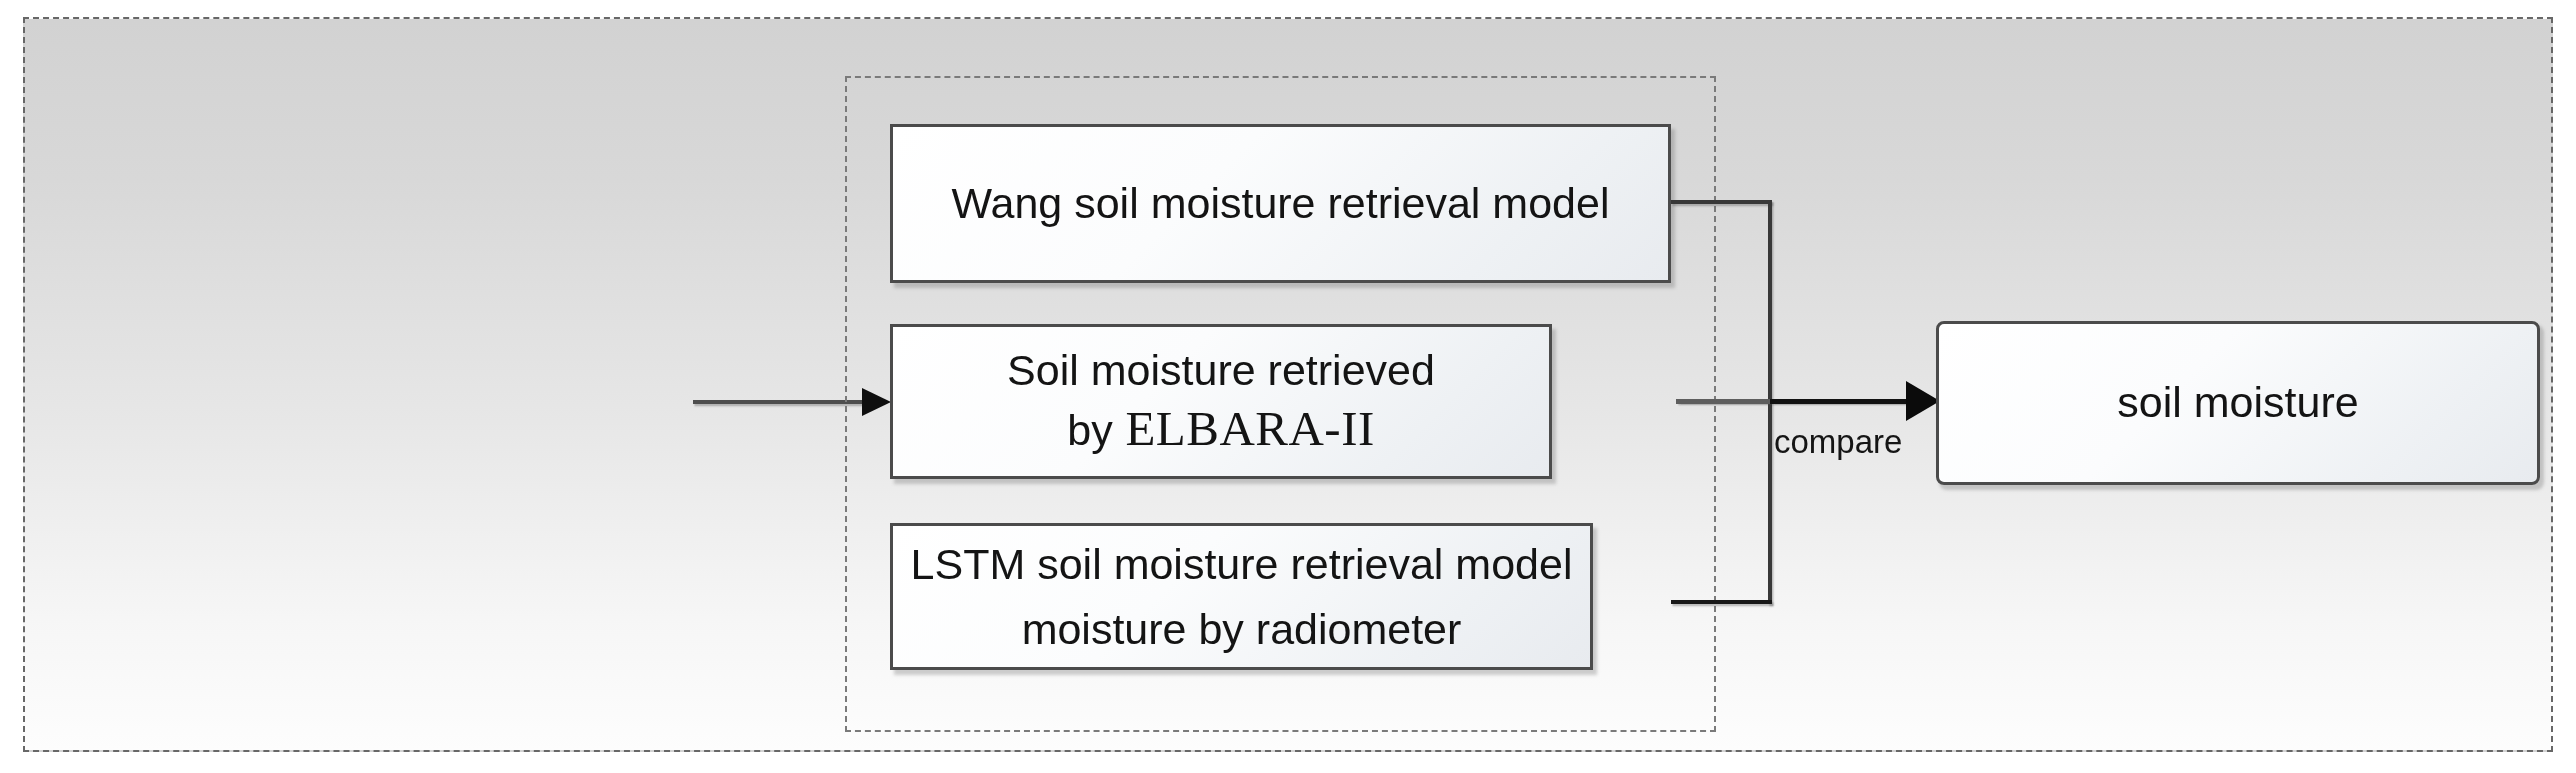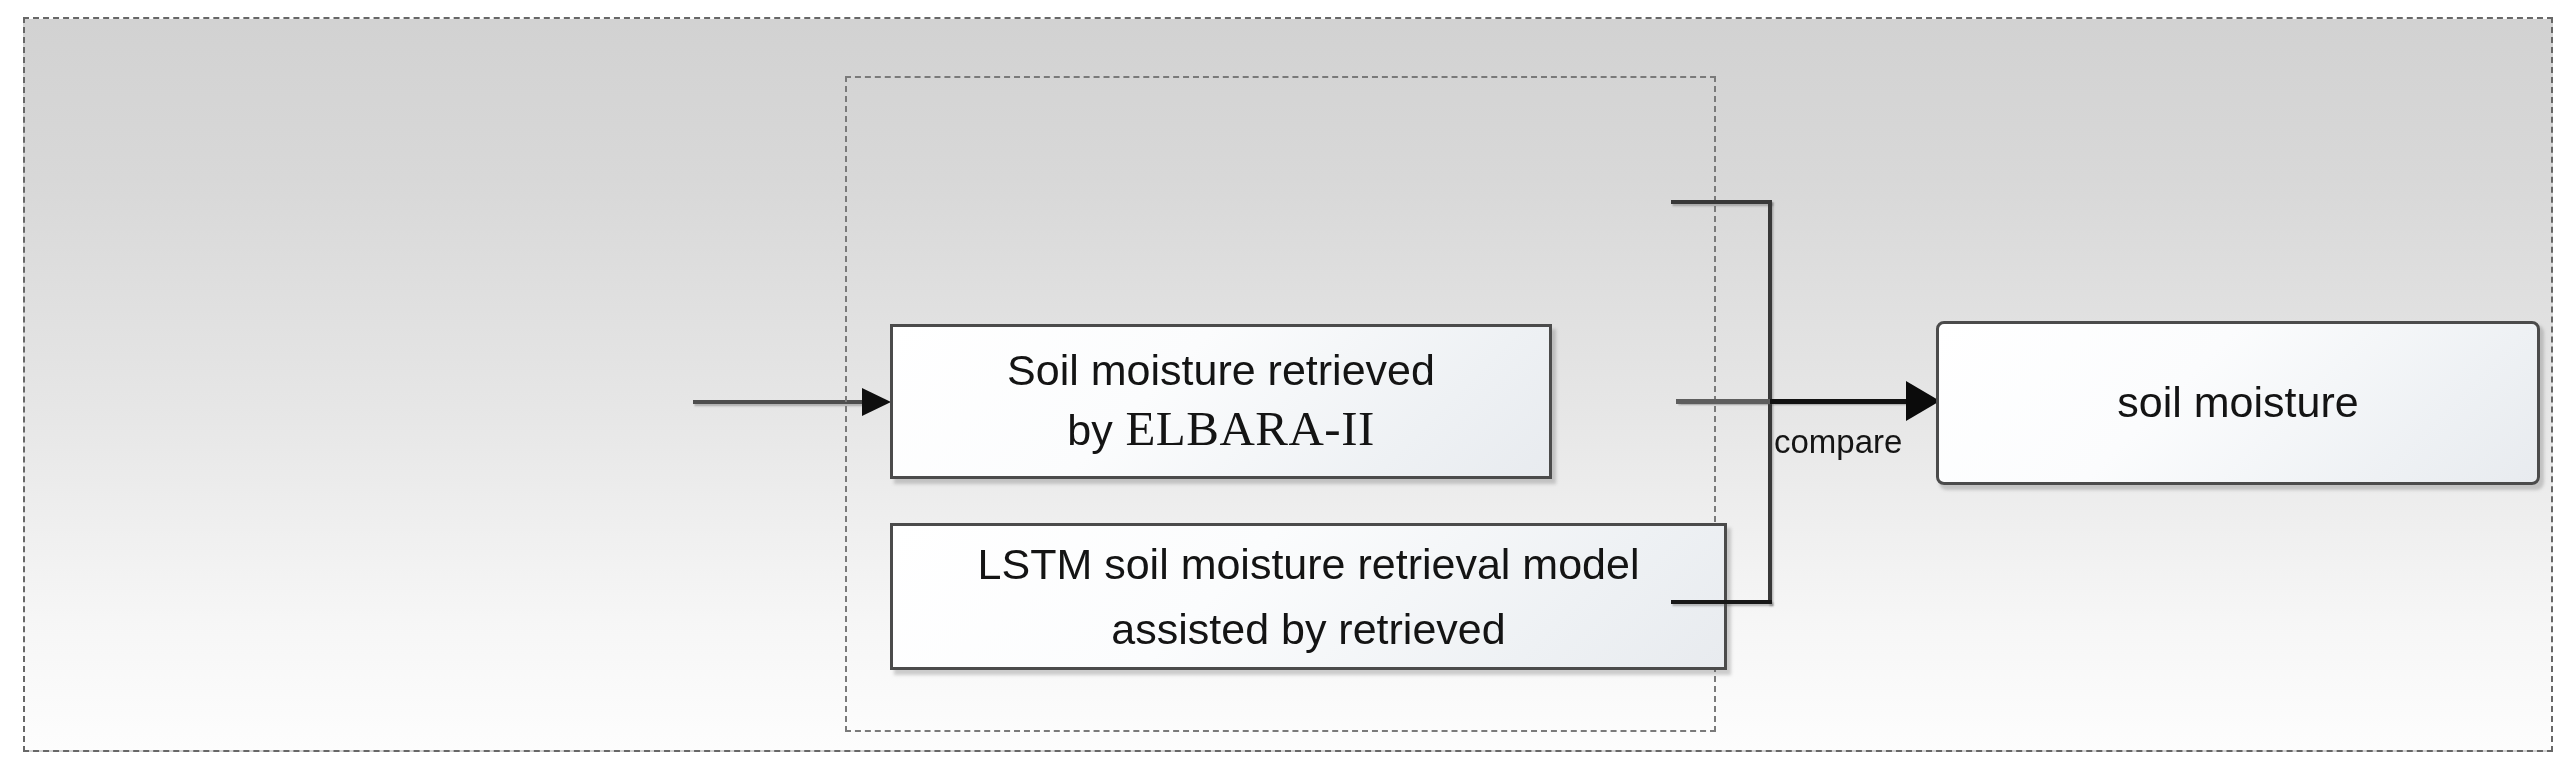--- a/index.html
+++ b/index.html
@@ -36,21 +36,21 @@
   .group {
     position: absolute;
     left: 820px; top: 57px;
     width: 871px; height: 656px;
     box-sizing: border-box;
     border: 2.3px dashed #7a7a7a;
   }
   .input-box  { left: 62px;   top: 304px; width: 606px;  height: 155px; }
   .wang-box   { left: 865px; top: 105px; width: 781px; height: 159px; }
   .elbara-box { left: 865px; top: 305px; width: 662px; height: 155px; padding: 0 6.2px; }
-  .lstm-box   { left: 865px; top: 504px; width: 837px; height: 147px; line-height: 1.5; }
+  .lstm-box   { left: 865px; top: 504px; width: 703px; height: 147px; line-height: 1.5; }
   .output-box { left: 1911px; top: 302px; width: 604px;  height: 164px; border-radius: 8px; }
   .serif-instrument {
     font-family: "Liberation Serif", serif;
     font-size: 49px;
     margin-left: 0.26em;
     letter-spacing: 0.01em;
   }
   .line {
     position: absolute;
     background: #3c3c3c;
@@ -82,31 +82,34 @@
 
 <div class="canvas">
   <div class="frame">
 
 
     <div class="line input-arrow-line"></div>
     <div class="arrowhead input-arrowhead"></div>
 
     <div class="group"></div>
 
+    <div class="node-box wang-box">
+      <span>Wang soil moisture retrieval model</span>
+    </div>
 
     <div class="node-box elbara-box">
       <span>
         <span>Soil moisture retrieved by</span><span class="serif-instrument">ELBARA-II</span>
       </span>
     </div>
 
     <div class="node-box lstm-box">
       <span>
         <span style="display:block">LSTM soil moisture retrieval model</span>
-        <span style="display:block">assisted by retrieved</span>
+        <span style="display:block">moisture by radiometer</span>
       </span>
     </div>
 
     <div class="line wang-conn-line"></div>
     <div class="line merge-vert-line"></div>
     <div class="line lstm-conn-line"></div>
     <div class="line elbara-conn-line"></div>
 
     <div class="line compare-arrow-line"></div>
     <div class="arrowhead compare-arrowhead"></div>

